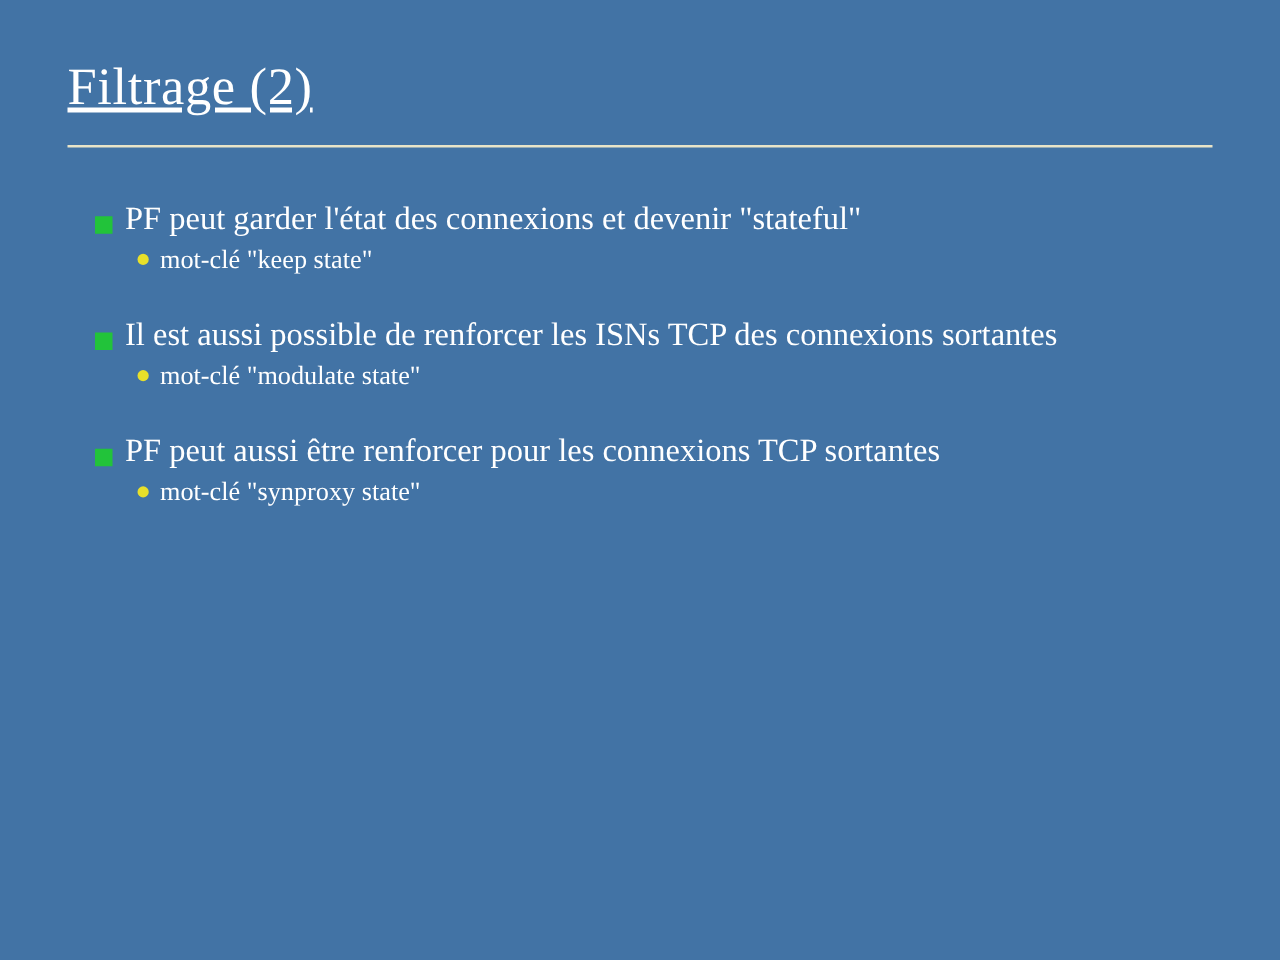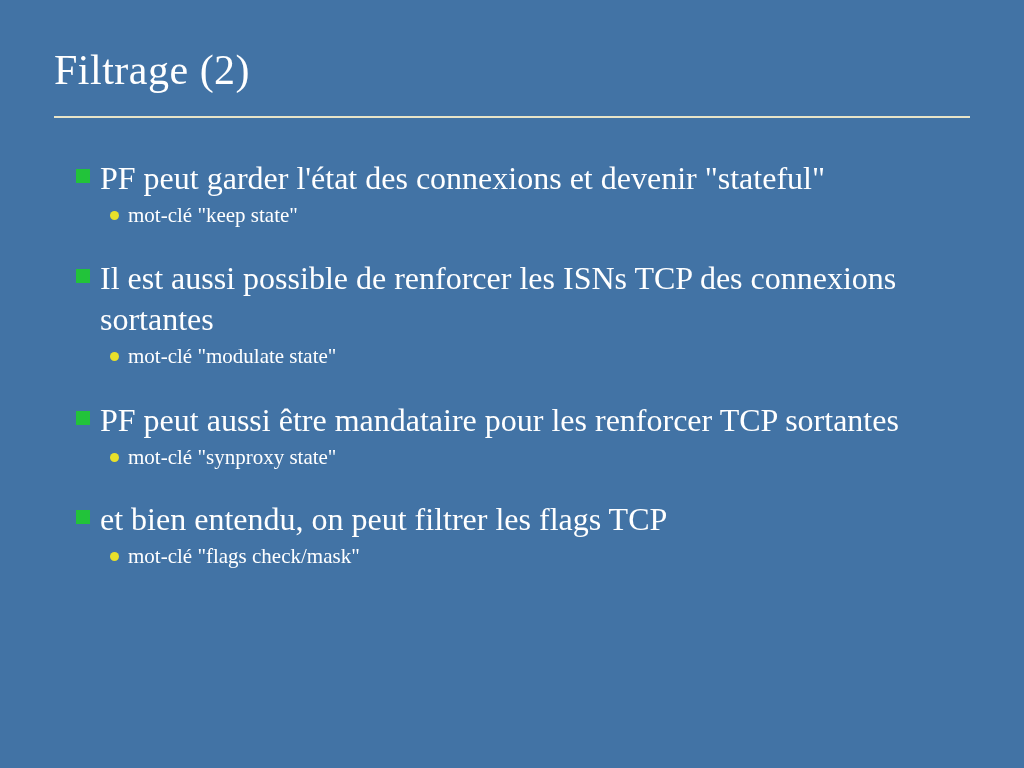--- a/index.html
+++ b/index.html
@@ -20,43 +20,44 @@
     box-sizing: border-box;
   }
   .slide-title {
     position: absolute;
     left: 54px;
     top: 46px;
     font-size: 42px;
     color: #ffffff;
     letter-spacing: 0.5px;
     white-space: nowrap;
+    text-decoration: underline;
   }
   .title-rule {
     position: absolute;
     left: 54px;
     top: 116px;
     width: 916px;
     height: 2px;
     background: #e8e4c8;
   }
   .content {
     position: absolute;
     left: 76px;
     top: 158px;
     width: 900px;
   }
   .block {
     margin-bottom: 26px;
   }
   .lvl1 {
     display: flex;
-    align-items: flex-start;
+    align-items: center;
     color: #ffffff;
-    font-size: 32px;
+    font-size: 26px;
     line-height: 1.28;
   }
   .lvl1 .bullet {
     flex: 0 0 auto;
     width: 14px;
     height: 14px;
     background: #22c33a;
     margin-top: 11px;
     margin-right: 10px;
   }
@@ -115,33 +116,23 @@
       </div>
       <div class="lvl2">
         <span class="bullet"></span>
         <span class="text">mot-clé "modulate state"</span>
       </div>
     </div>
 
     <div class="block b3">
       <div class="lvl1">
         <span class="bullet"></span>
-        <span class="text">PF peut aussi être mandataire pour les renforcer TCP sortantes</span>
+        <span class="text">PF peut aussi être renforcer pour les connexions TCP sortantes</span>
       </div>
       <div class="lvl2">
         <span class="bullet"></span>
         <span class="text">mot-clé "synproxy state"</span>
       </div>
     </div>
 
-    <div class="block b4">
-      <div class="lvl1">
-        <span class="bullet"></span>
-        <span class="text">et bien entendu, on peut filtrer les flags TCP</span>
-      </div>
-      <div class="lvl2">
-        <span class="bullet"></span>
-        <span class="text">mot-clé "flags check/mask"</span>
-      </div>
-    </div>
 
   </div>
 </div>
 
 </body></html>

